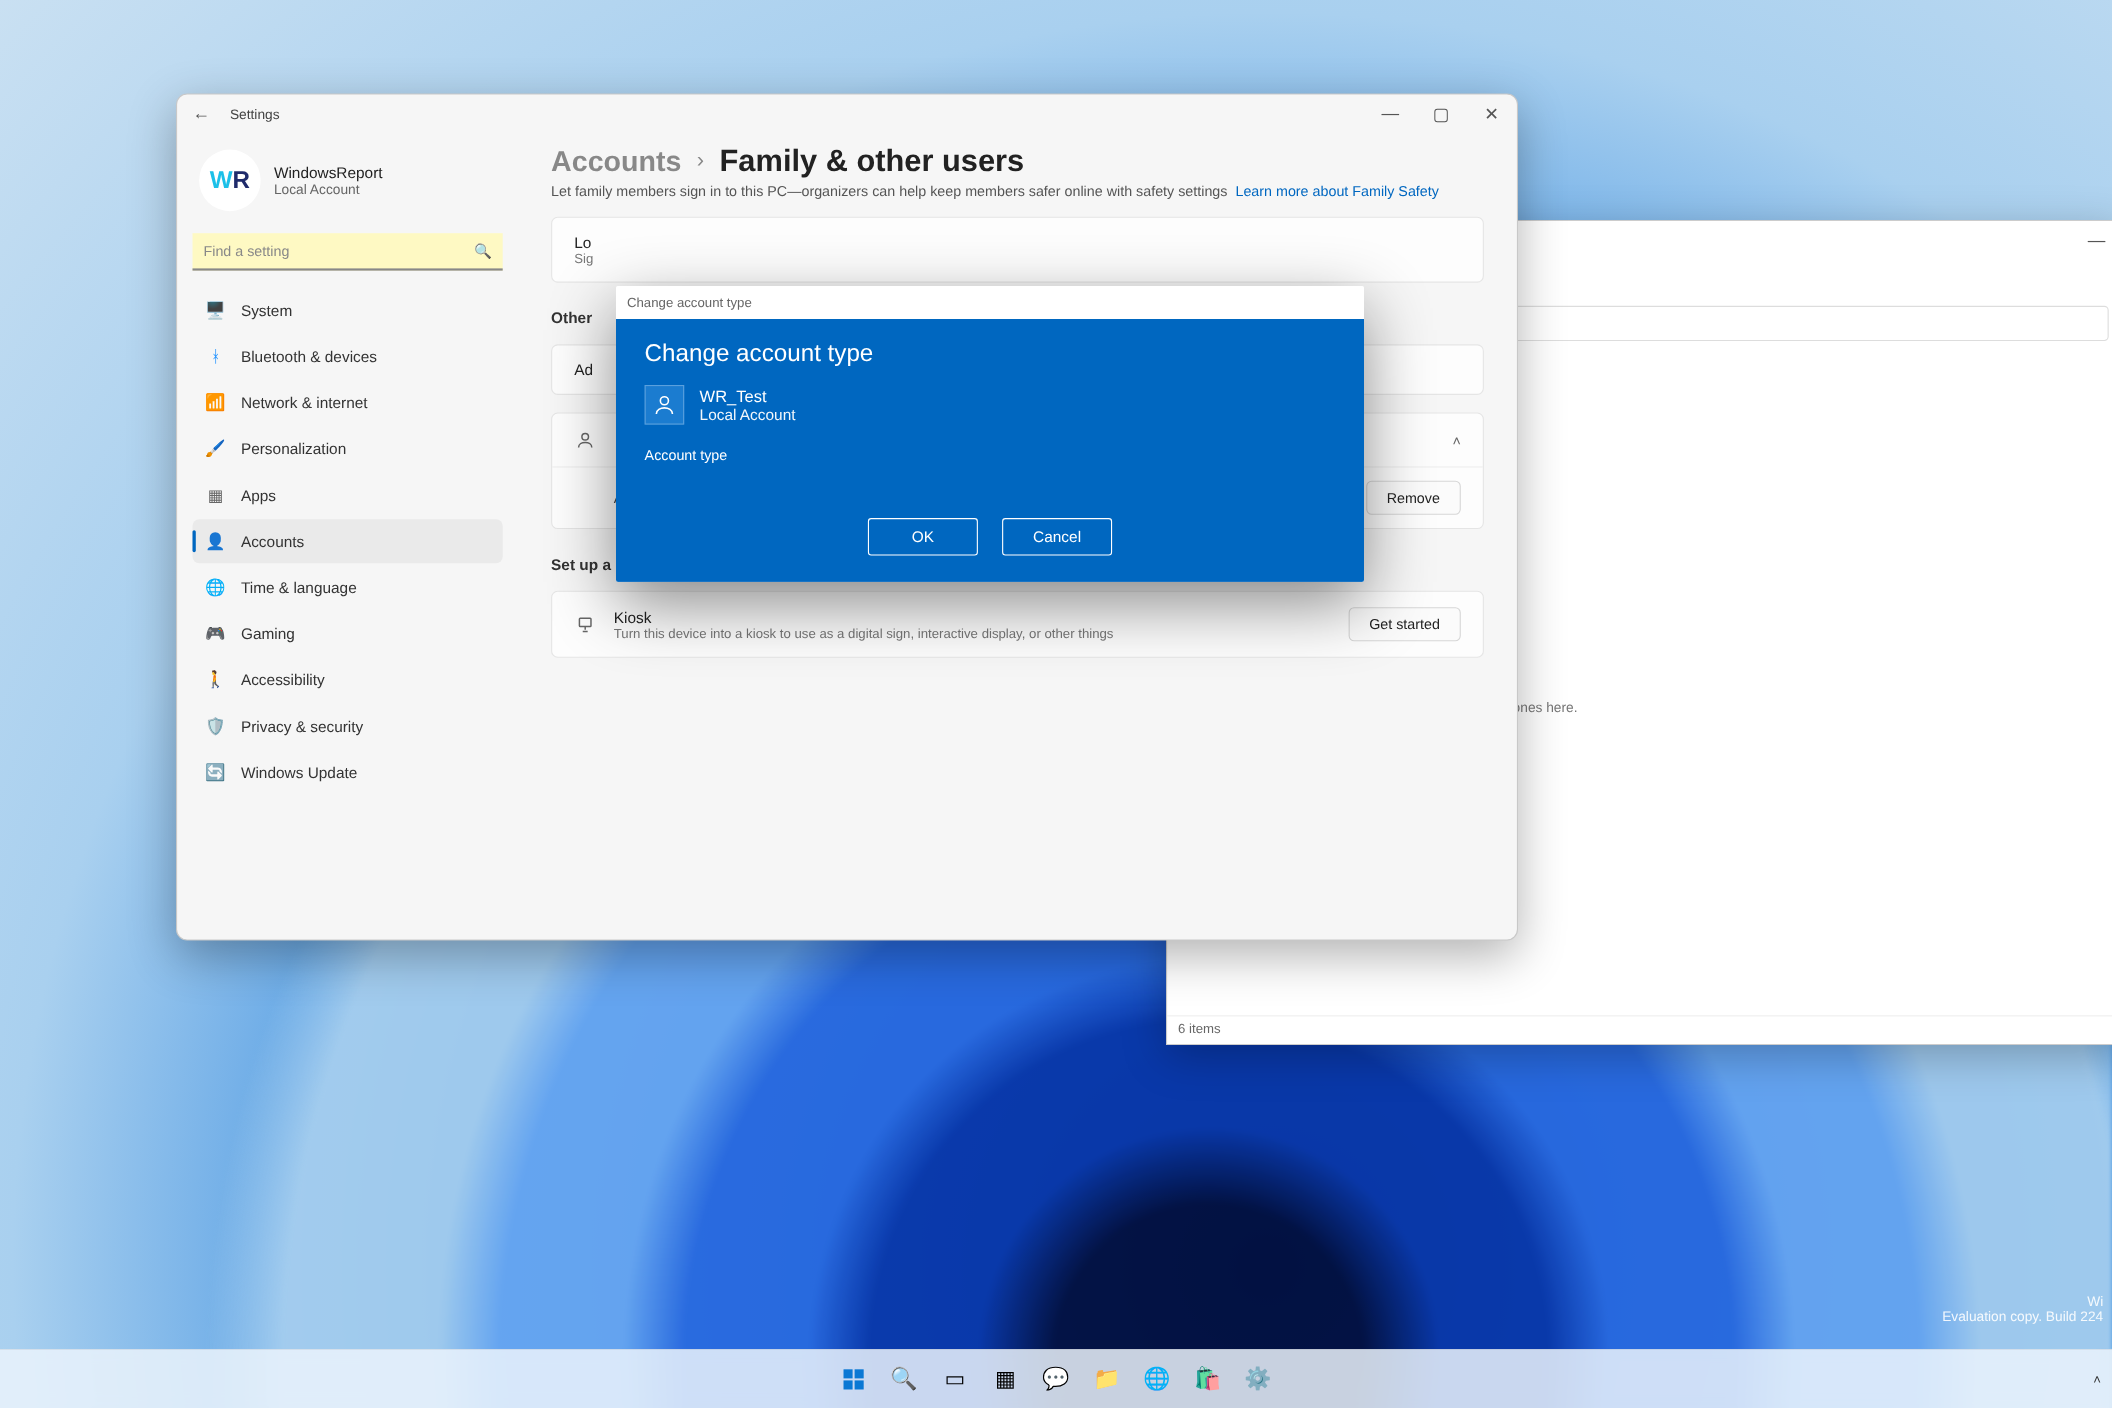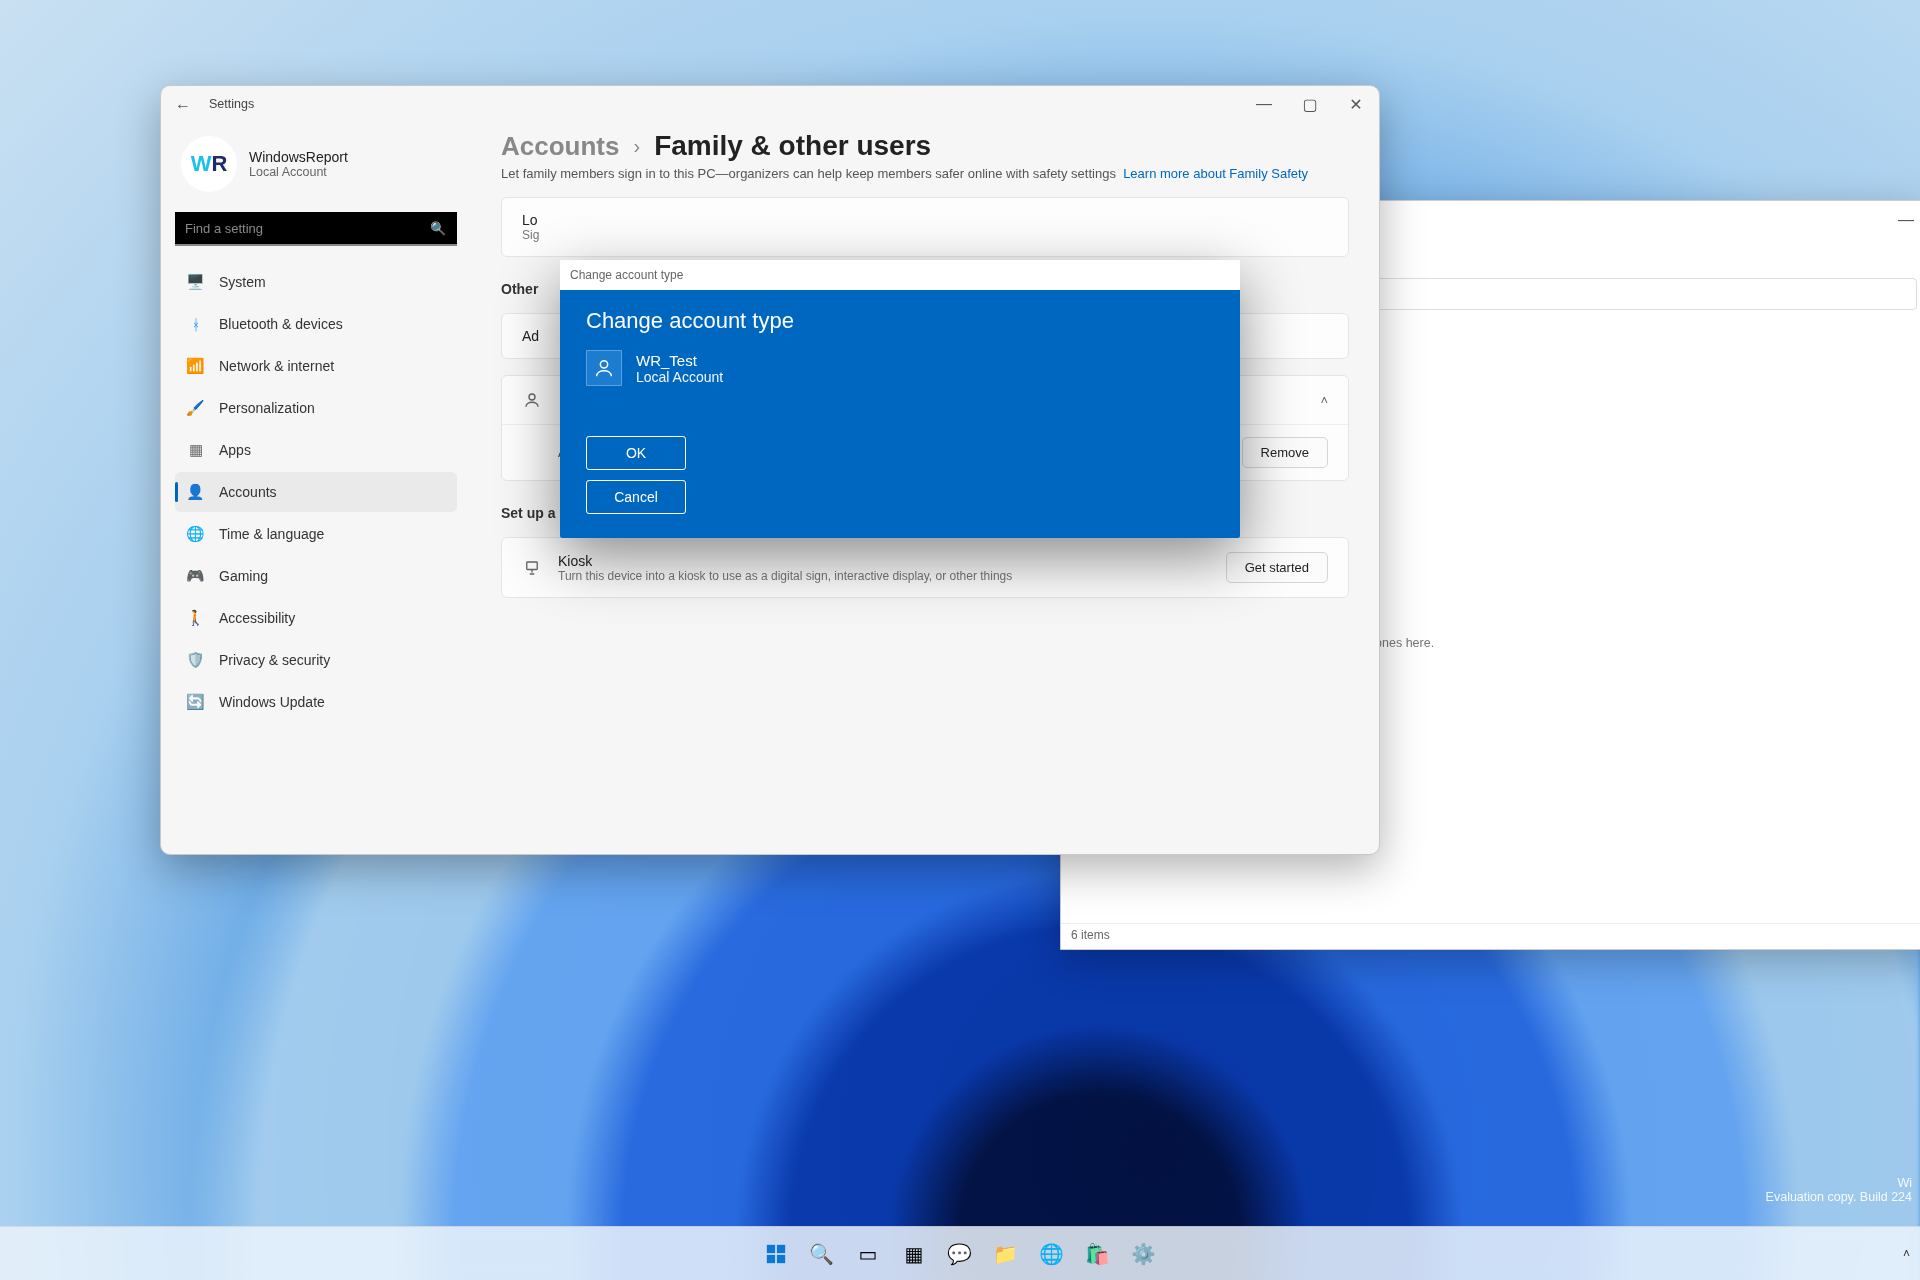--- a/index.html
+++ b/index.html
@@ -54,21 +54,21 @@
 .tb-left { display:flex; align-items:center; gap:18px; font-size:12.5px; color:#444; }
 .back-arrow { font-size:16px; color:#555; }
 .tb-right { display:flex; }
 .settings-body { display:flex; height: calc(100% - 36px); }
 .sidebar { width: 310px; padding: 8px 14px; }
 .user-block { display:flex; align-items:center; gap:12px; padding: 6px 6px 18px 6px; }
 .user-avatar { width:56px; height:56px; border-radius:50%; background:#fff; display:flex; align-items:center; justify-content:center; font-weight:700; font-size:22px; }
 .user-avatar span:first-child{color:#1cc0e8;} .user-avatar span:last-child{color:#1f2b6b;}
 .user-info .name { font-size:14px; font-weight:400; color:#222; }
 .user-info .sub { font-size:12.5px; color:#666; }
-.search-setting { margin: 2px 0 16px 0; height:34px; border-bottom:2px solid #888; background:#000000; display:flex; align-items:center; padding:0 10px; color:#888; font-size:13px; justify-content:space-between; }
+.search-setting { margin: 2px 0 16px 0; height:34px; border-bottom:2px solid #888; background:#fef9c3; display:flex; align-items:center; padding:0 10px; color:#888; font-size:13px; justify-content:space-between; }
 .nav-list { display:flex; flex-direction:column; gap:2px; }
 .nav-item { display:flex; align-items:center; gap:14px; height:40px; padding:0 12px; border-radius:6px; font-size:14px; color:#333; }
 .nav-item.active { background:#eaeaea; position:relative; }
 .nav-item.active::before { content:''; position:absolute; left:0; top:10px; bottom:10px; width:3px; background:#0067c0; border-radius:2px; }
 .nav-icon { width:18px; height:18px; display:flex; align-items:center; justify-content:center; font-size:15px; }
 
 .content { flex:1; padding: 8px 30px 20px 30px; overflow:hidden; }
 .breadcrumb { display:flex; align-items:center; gap:14px; margin-bottom:4px; }
 .bc-root { font-size:26px; font-weight:600; color:#888; }
 .bc-sep { font-size:20px; color:#888; }
@@ -93,21 +93,21 @@
 }
 .modal-titlebar { height:30px; background:#fff; display:flex; align-items:center; padding:0 10px; font-size:12px; color:#666; }
 .modal-body { background:#0067c0; color:#fff; padding: 18px 26px 24px 26px; }
 .modal-title { font-size:22px; font-weight:400; margin-bottom:16px; }
 .modal-user { display:flex; align-items:center; gap:14px; margin-bottom:20px; }
 .modal-user-icon { width:36px; height:36px; background:#1b7cd0; border:1px solid #5aa0dd; display:flex; align-items:center; justify-content:center; }
 .modal-user-meta .n { font-size:15px; }
 .modal-user-meta .s { font-size:14px; opacity:.95; }
 .modal-label { font-size:13px; margin-bottom:6px; }
 .modal-select { width:316px; height:34px; background:#084e93; border:1px solid #fff; display:flex; align-items:center; justify-content:space-between; padding:0 12px; font-size:14px; }
-.modal-actions { display:flex; justify-content:center; gap:10px; margin-top:50px;flex-direction:column; }
+.modal-actions { display:flex; justify-content:center; gap:22px; margin-top:50px; }
 .modal-btn { width:100px; height:34px; border:1px solid #fff; background:transparent; color:#fff; font-size:14px; display:flex; align-items:center; justify-content:center; border-radius:3px; }
 
 
 .taskbar {
   position:absolute; left:0; right:0; bottom:0; height:54px;
   background: rgba(235,243,251,.85); backdrop-filter: blur(6px);
   border-top:1px solid rgba(0,0,0,.08);
   display:flex; align-items:center; justify-content:center; gap:8px; z-index:50;
 }
 .taskbar-right { position:absolute; right:10px; display:flex; align-items:center; gap:10px; font-size:12px; color:#333; }
@@ -346,20 +346,21 @@
         <svg width="22" height="22" viewBox="0 0 24 24" fill="none" stroke="#fff" stroke-width="1.6">
             <circle cx="12" cy="8" r="4"></circle>
             <path d="M4 21c0-4 4-6 8-6s8 2 8 6"></path>
           </svg>
       </div>
       <div class="modal-user-meta">
         <div class="n">WR_Test</div>
         <div class="s">Local Account</div>
       </div>
     </div>
+    <div class="modal-label">Account type</div>
     <div class="modal-actions">
       <div class="modal-btn">OK</div>
       <div class="modal-btn">Cancel</div>
     </div>
   </div>
 </div>
 
 <div class="watermark">
   <div>Wi</div>
   <div>Evaluation copy. Build 224</div>

